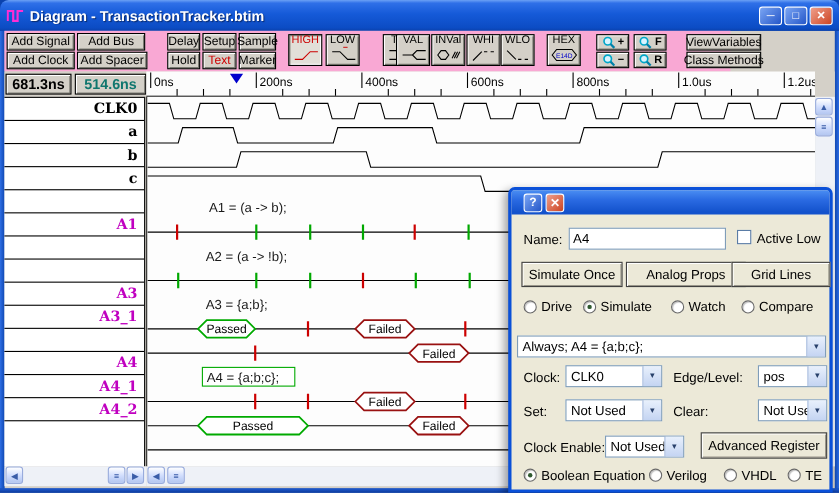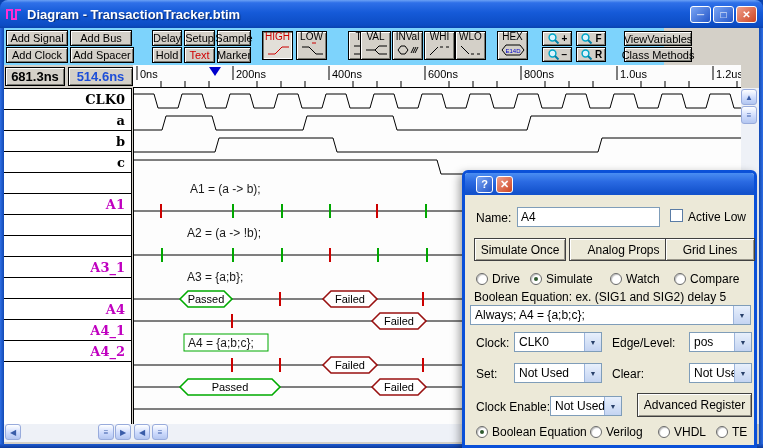--- a/index.html
+++ b/index.html
@@ -16,41 +16,41 @@
   .wbtn { width:21px; height:17px; border:1px solid #fff; border-radius:3px; color:#fff; font-size:10px; font-weight:bold;
     display:flex; align-items:center; justify-content:center; }
   .wbtn.blue { background:linear-gradient(135deg,#7ba6f4,#2456c8); }
   .wbtn.red  { background:linear-gradient(135deg,#f0a08c,#cc4422); }
   .frame-l { position:absolute; left:0; top:28px; width:4px; height:416px; background:linear-gradient(90deg,#2e6ee4,#1149b4); z-index:4;}
   .frame-r { position:absolute; left:759px; top:28px; width:4px; height:416px; background:linear-gradient(270deg,#2e6ee4,#1149b4); z-index:4;}
   .frame-b { position:absolute; left:0; top:444px; width:763px; height:4px; background:linear-gradient(180deg,#1e5ad0,#0d3a9a); z-index:4;}
   .client { position:absolute; left:4px; top:28px; width:755px; height:416px; background:#d4d0c8; }
 
   
-  .toolbar { position:absolute; left:4px; top:28px; width:660px; height:37px; background:#7dd3fc; z-index:6; }
+  .toolbar { position:absolute; left:4px; top:28px; width:660px; height:37px; background:#f9a8d4; z-index:6; }
   .tbtn { position:absolute; background:#d4d0c8; border:1px solid #000;
     box-shadow:inset 1px 1px 0 #fff, inset -1px -1px 0 #7a7a72;
     font-size:11px; color:#000; display:flex; align-items:center; justify-content:center; white-space:nowrap; }
   .tbtn.redtext { color:#d00000; }
   .state-btn { position:absolute; top:3px; width:31px; height:29px; background:#d4d0c8; border:1px solid #000;
     box-shadow:inset 1px 1px 0 #fff, inset -1px -1px 0 #7a7a72;
     display:flex; flex-direction:column; align-items:center; justify-content:center; font-size:10px; }
   .state-btn.pressed { background:#e2dfd8; box-shadow:inset 1px 1px 0 #7a7a72, inset -1px -1px 0 #fff; }
   .state-btn .lbl { line-height:11px; }
   .zbtn { position:absolute; width:30px; height:15px; background:#d4d0c8; border:1px solid #000;
     box-shadow:inset 1px 1px 0 #fff, inset -1px -1px 0 #7a7a72;
     display:flex; align-items:center; justify-content:center; gap:2px; font-size:10px; font-weight:bold; }
 
   
   .readouts { position:absolute; left:4px; top:65px; width:129px; height:23px; background:#d4d0c8; z-index:6; }
   .rbtn { position:absolute; top:2px; height:19px; background:#d4d0c8; border:1px solid #000;
     box-shadow:inset 1px 1px 0 #fff, inset -1px -1px 0 #7a7a72;
     font-weight:bold; font-size:13px; display:flex; align-items:center; justify-content:center; }
   #readout1 { left:1px; width:60px; color:#000; }
-  #readout2 { left:64px; width:65px; color:#1d4ed8; }
+  #readout2 { left:64px; width:65px; color:#0f766e; }
   .timeline { position:absolute; left:133px; top:65px; width:608px; height:23px; background:#fcfcfc; border-bottom:1px solid #000; z-index:6;}
   .tl-corner { position:absolute; left:741px; top:65px; width:18px; height:23px; background:#d4d0c8; z-index:6;}
 
   
   .name-panel { position:absolute; left:4px; top:88px; width:127px; height:336px; background:#fff; border-top:1px solid #000; z-index:6;}
   .name-row { height:21px; border-bottom:1px solid #000; text-align:right; padding-right:6px;
     font-family:"DejaVu Serif",serif; font-weight:bold; font-size:13px; line-height:21px; }
   .divider { position:absolute; left:131px; top:88px; width:3px; height:336px; background:#d4d0c8;
     border-left:1px solid #000; border-right:1px solid #000; z-index:6;}
   .wave-panel { position:absolute; left:134px; top:88px; width:607px; height:336px; background:#fdfdfd; z-index:6;}
@@ -257,20 +257,21 @@
 
 <div class="name-panel" id="name-panel">
     <div class="name-row"><span style="color: rgb(0, 0, 0);">CLK0</span></div>
     <div class="name-row"><span style="color: rgb(0, 0, 0);">a</span></div>
     <div class="name-row"><span style="color: rgb(0, 0, 0);">b</span></div>
     <div class="name-row"><span style="color: rgb(0, 0, 0);">c</span></div>
     <div class="name-row"><span style="color: rgb(0, 0, 0);"></span></div>
     <div class="name-row"><span style="color: rgb(192, 0, 192);">A1</span></div>
     <div class="name-row"><span style="color: rgb(0, 0, 0);"></span></div>
     <div class="name-row"><span style="color: rgb(0, 0, 0);"></span></div>
+    <div class="name-row"><span style="color: rgb(192, 0, 192);">A3</span></div>
     <div class="name-row"><span style="color: rgb(192, 0, 192);">A3_1</span></div>
     <div class="name-row"><span style="color: rgb(0, 0, 0);"></span></div>
     <div class="name-row"><span style="color: rgb(192, 0, 192);">A4</span></div>
     <div class="name-row"><span style="color: rgb(192, 0, 192);">A4_1</span></div>
     <div class="name-row"><span style="color: rgb(192, 0, 192);">A4_2</span></div>
   </div>
 <div class="divider"></div>
 <div class="wave-panel">
   <svg id="wave-svg" width="607" height="336" viewBox="134 88 607 336">
       <g>
@@ -383,21 +384,20 @@
 
     <span class="radio" style="left:11px;top:78px;"></span>
     <span class="dl" style="left:27px;top:77px;">Drive</span>
     <span class="radio sel" style="left:65px;top:78px;"></span>
     <span class="dl" style="left:81px;top:77px;">Simulate</span>
     <span class="radio" style="left:145px;top:78px;"></span>
     <span class="dl" style="left:161px;top:77px;">Watch</span>
     <span class="radio" style="left:209px;top:78px;"></span>
     <span class="dl" style="left:225px;top:77px;text-align:right;">Compare</span>
 
-    <span class="dl" style="left:9px;top:95px;">Boolean Equation: ex. (SIG1 and SIG2) delay 5</span>
 
     <div class="combo" style="left:5px;top:110px;width:281px;">
       <span class="tx">Always; A4 = {a;b;c};</span>
       <span class="db">▼</span>
     </div>
 
     <span class="dl" style="left:11px;top:141px;">Clock:</span>
     <div class="combo" style="left:49px;top:137px;width:88px;">
       <span class="tx">CLK0</span>
       <span class="db">▼</span>

